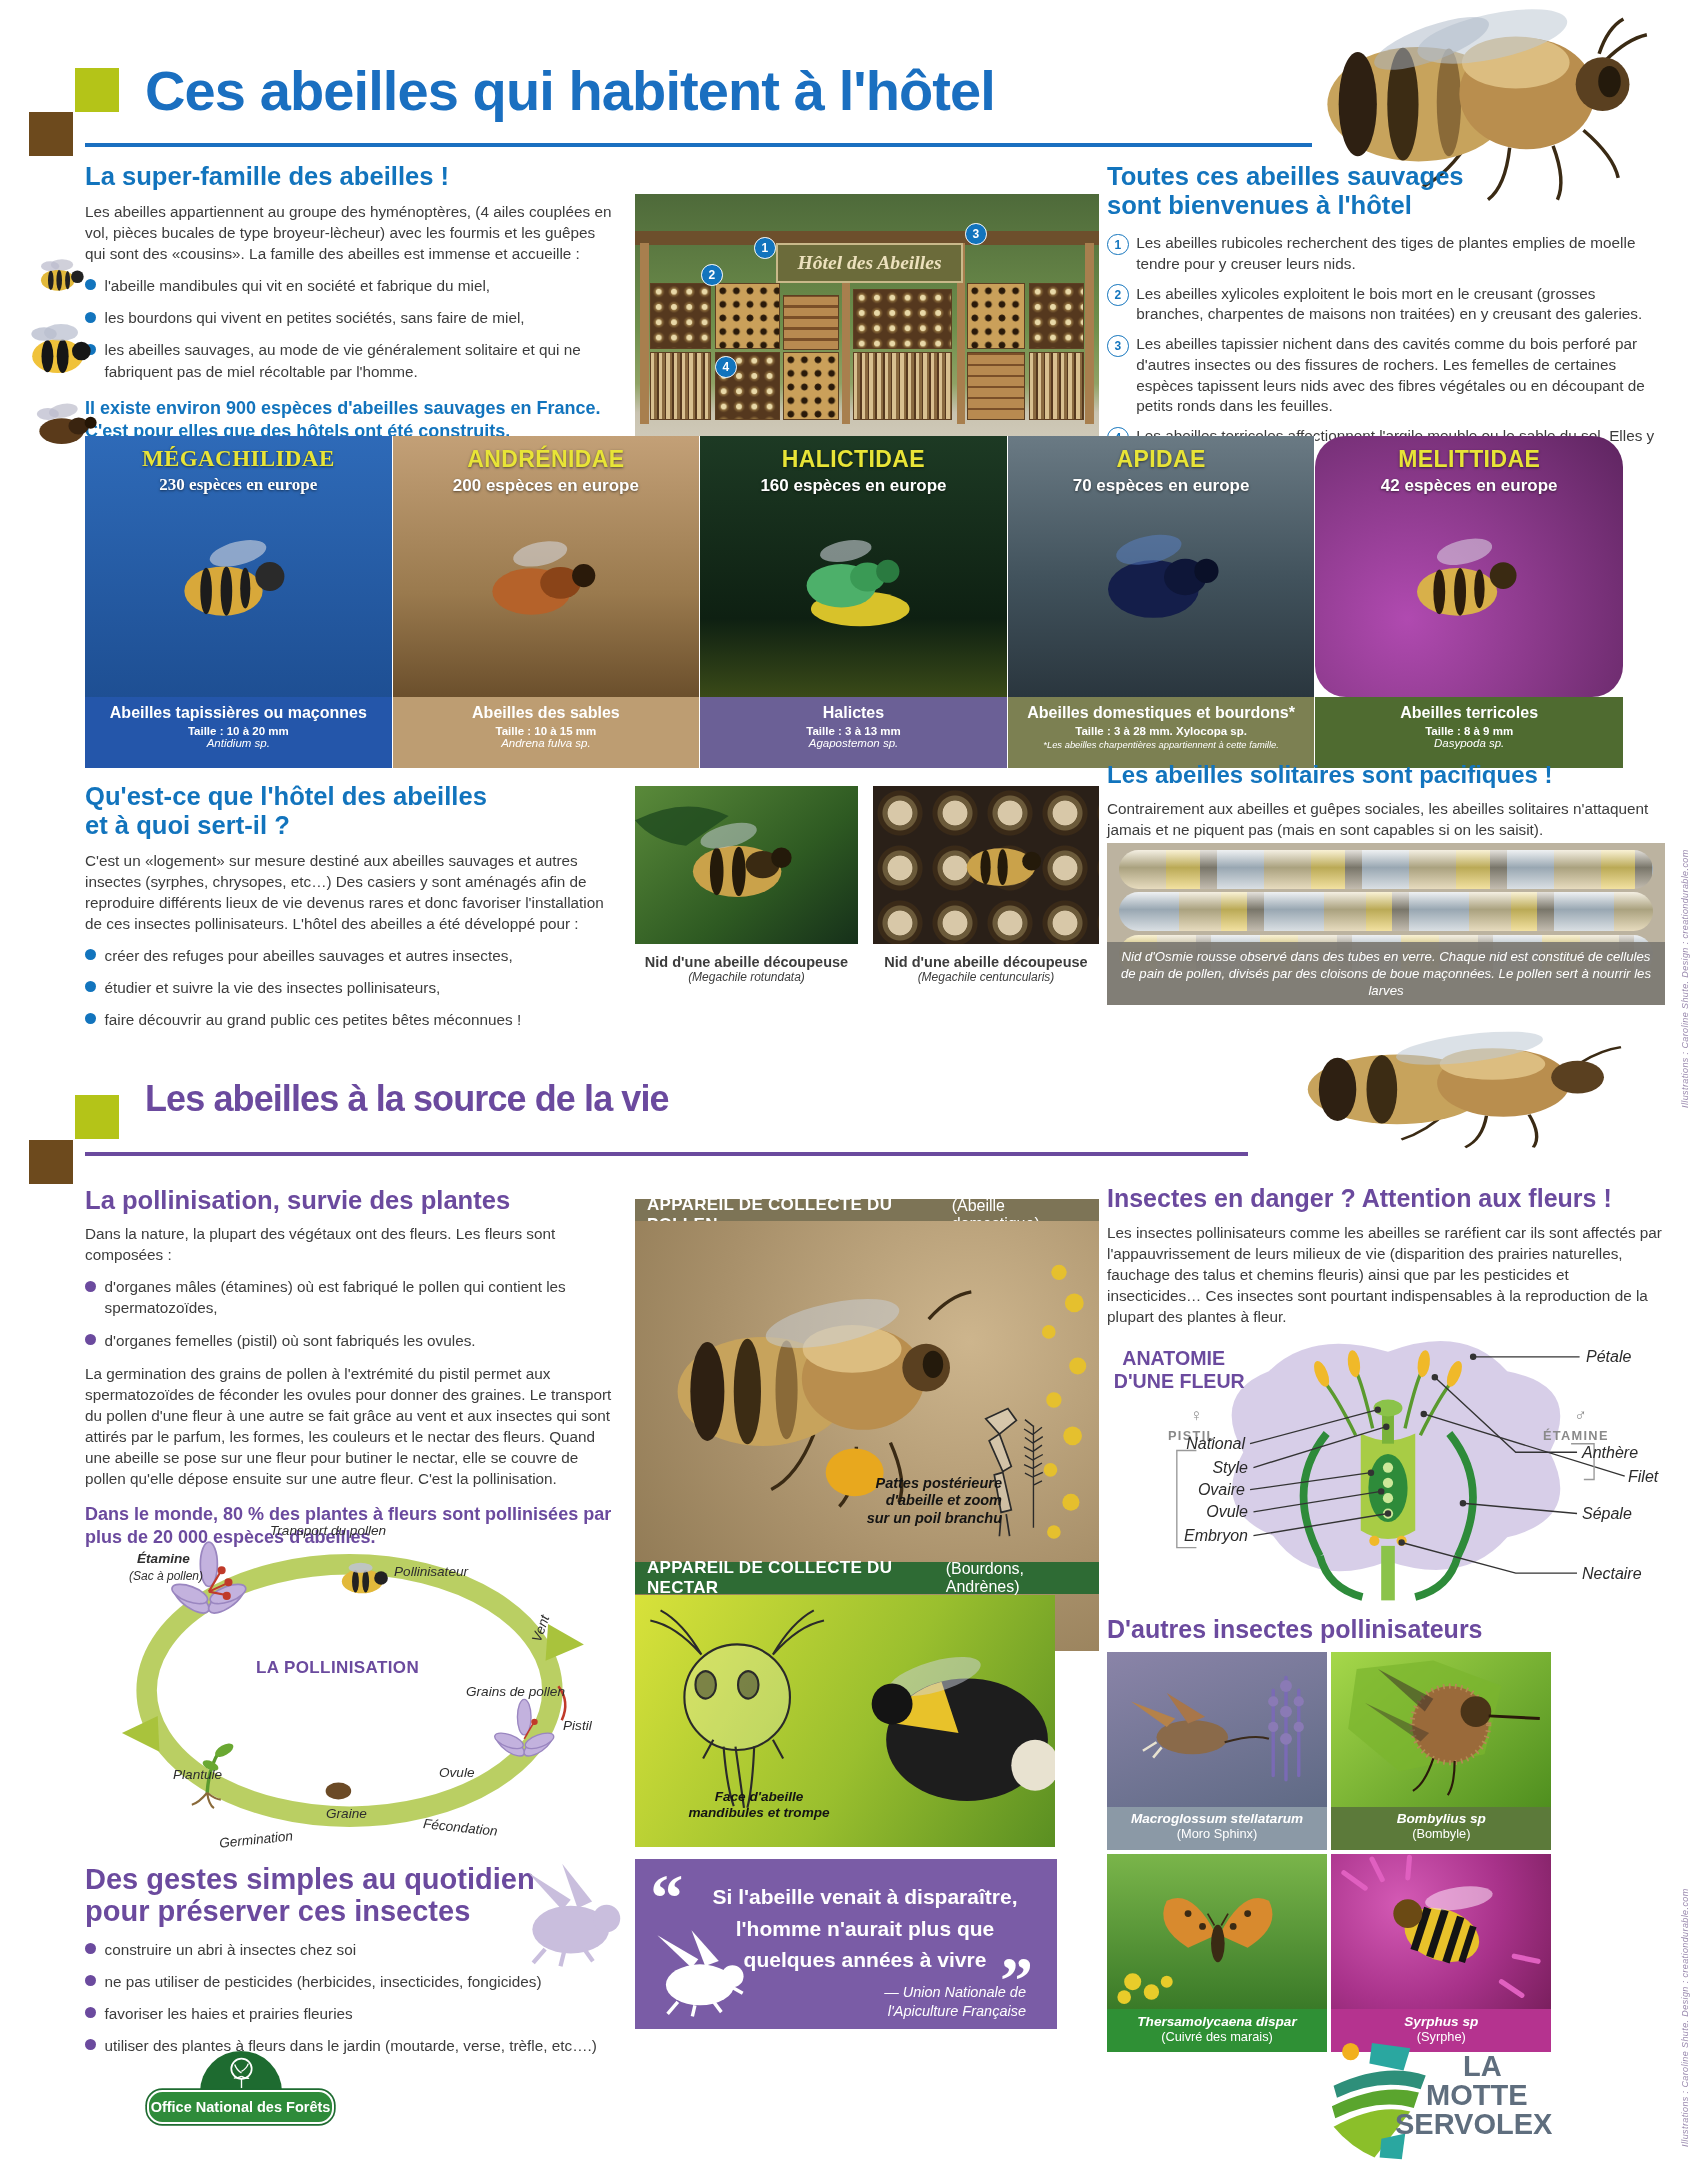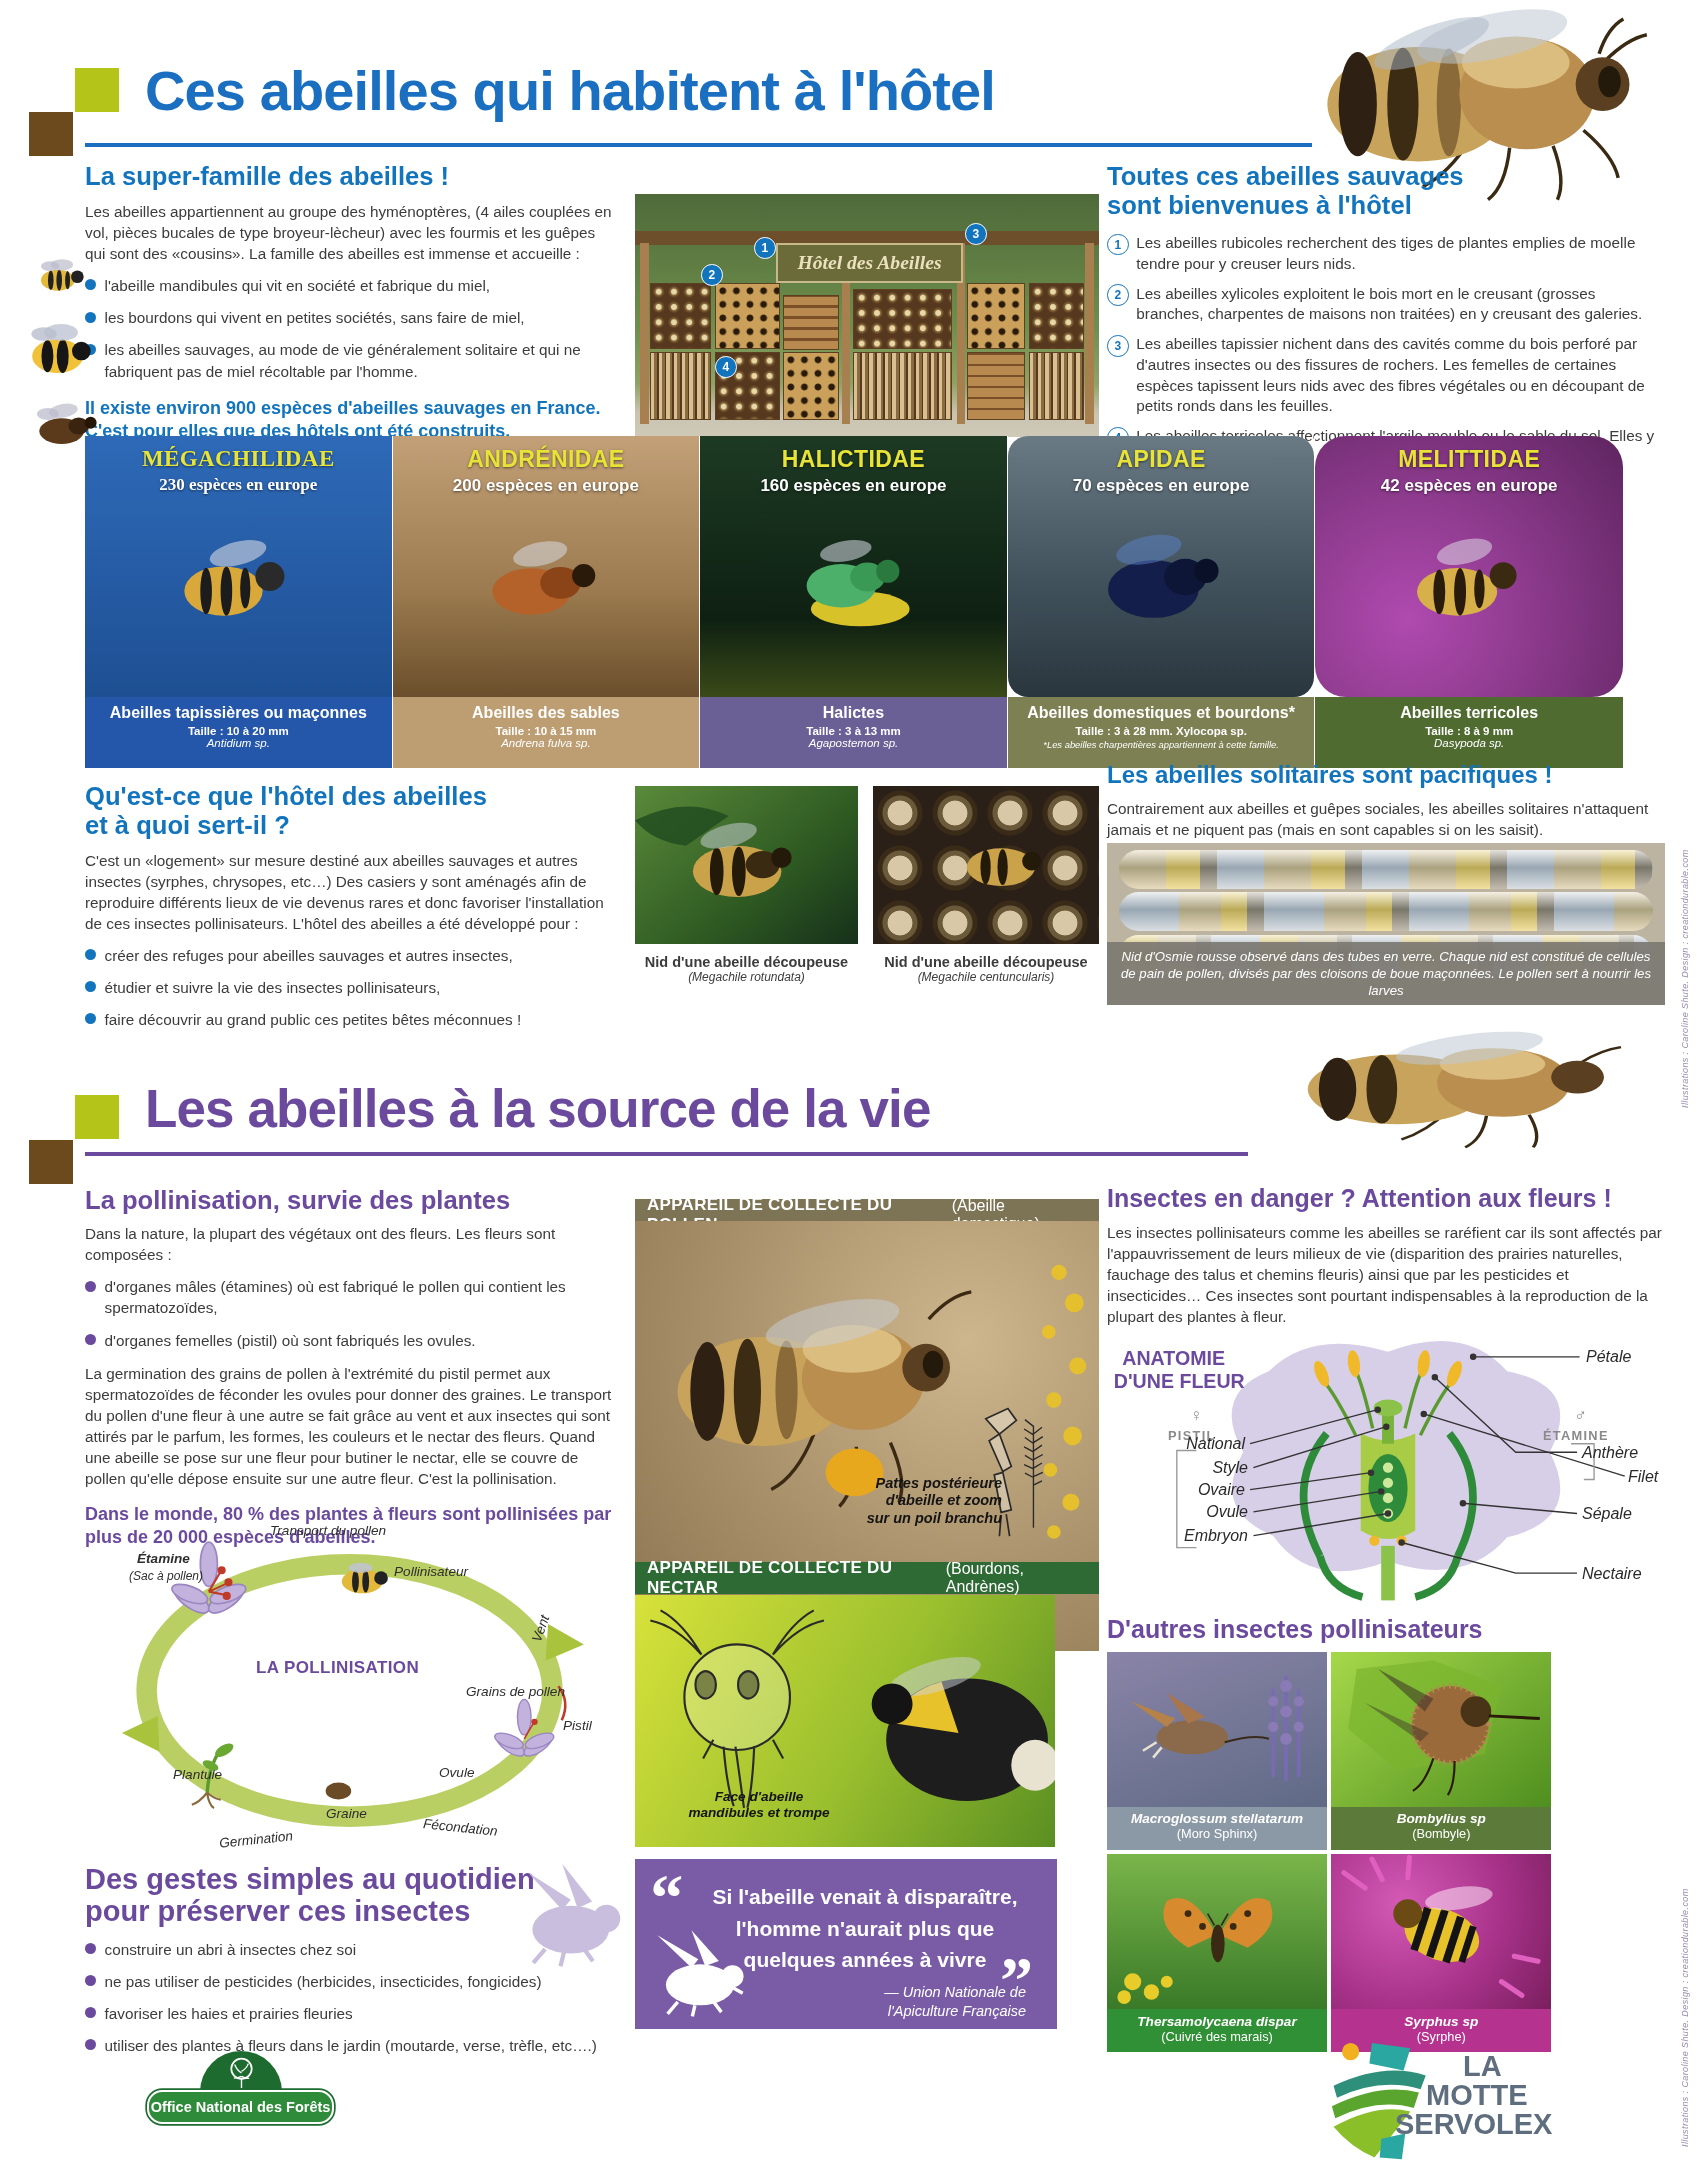--- a/index.html
+++ b/index.html
@@ -1,21 +1,21 @@
 <!DOCTYPE html>
 <html style="font-size:13.6px"><head>
 <meta charset="utf-8">
 <style>
   html,body{margin:0;padding:0;background:#fff;}
   #poster{position:relative;width:1707px;height:2181px;background:#fff;overflow:hidden;
           font-family:"Liberation Sans",sans-serif;color:#3c3c3c;}
   .abs{position:absolute;}
   
   .title1{font-size:56px;font-weight:bold;color:#1a6fc0;letter-spacing:-0.9px;}
-  .title2{font-size:53px;font-weight:bold;color:#6b4a9e;letter-spacing:-0.9px;}
+  .title2{font-size:36px;font-weight:bold;color:#6b4a9e;letter-spacing:-0.9px;}
   .rule{height:4.3px;background:#1a6fc0;}
   .rule.p{background:#6b4a9e;}
   .h-blue{color:#1274bd;font-weight:bold;}
   .h-purple{color:#6b4a9e;font-weight:bold;}
   .col-h{font-size:25.6px;line-height:1.12;}
   .body-t{font-size:15.3px;line-height:1.38;}
   
   .brow{display:flex;gap:8.5px;margin-top:11px;}
   .brow .dot{width:11px;height:11px;border-radius:50%;background:#1274bd;flex:none;margin-top:4.3px;}
   .brow.p .dot{background:#6b4a9e;}
@@ -273,21 +273,21 @@
             </svg></div>
       </div>
       <div class="cfoot" style="background:#6b6096;">
         <div class="cf1">Halictes</div>
         <div class="cf2">Taille : 3 à 13 mm</div>
         <div class="cf3">Agapostemon sp.</div>
       </div>
     </div>
 
     <div class="card">
-      <div class="cphoto" style="background:linear-gradient(180deg,#6a7a84 0%,#41525c 55%,#2a363e 100%);border-radius:20px;">
+      <div class="cphoto" style="background:linear-gradient(180deg,#6a7a84 0%,#41525c 55%,#2a363e 100%);">
         <div class="cname">APIDAE</div>
         <div class="ccount">70 espèces en europe</div>
         <div class="cbee"><svg width="153" height="106" viewBox="0 0 100 70">
               <ellipse cx="45" cy="42" rx="30" ry="19" fill="#141e4a"></ellipse>
               <ellipse cx="66" cy="34" rx="14" ry="12" fill="#0e1638"></ellipse>
               <circle cx="80" cy="30" r="8" fill="#0a1028"></circle>
               <ellipse cx="42" cy="16" rx="22" ry="9" fill="rgba(90,130,200,.5)" transform="rotate(-12 42 16)"></ellipse>
             </svg></div>
       </div>
       <div class="cfoot" style="background:#7c8052;">

